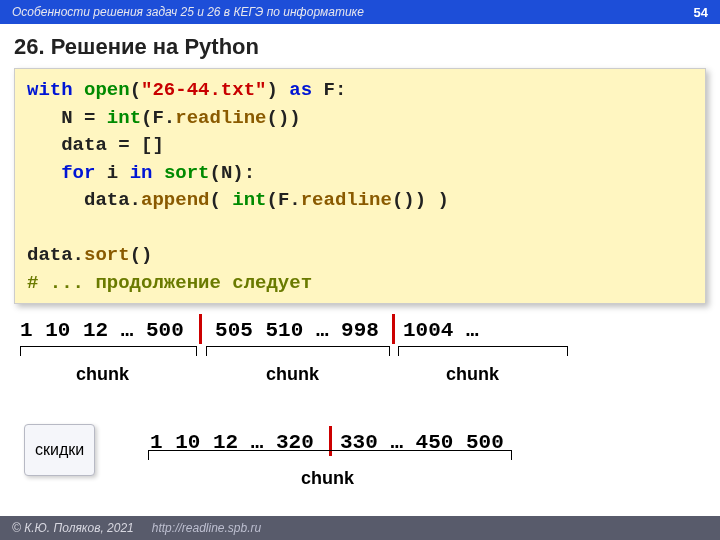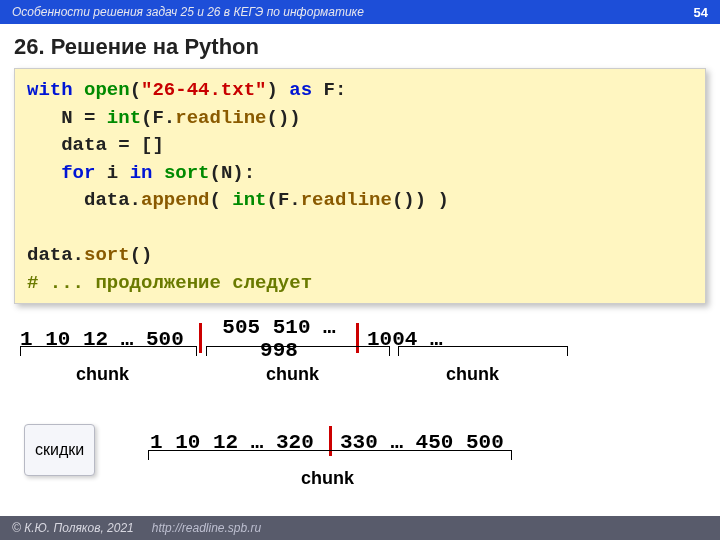--- a/index.html
+++ b/index.html
@@ -9,21 +9,21 @@
   .title { font-size: 22px; font-weight: bold; color: #222; padding: 10px 14px 8px; }
   .codebox { margin: 0 14px; background: #fff6c1; border: 1px solid #ccc; box-shadow: 3px 3px 6px rgba(0,0,0,0.25); font-family: "Courier New", monospace; font-size: 19px; font-weight: bold; line-height: 1.45; padding: 8px 12px 6px; color: #222; white-space: pre; }
   .k-blue  { color: #0015d4; }
   .k-green { color: #008a00; }
   .k-red   { color: #c80000; }
   .k-brown { color: #8a5a00; }
   .k-olive { color: #6a7a00; }
   .diagram { position: relative; margin: 12px 16px 0 16px; height: 100px; font-family: "Courier New", monospace; font-weight: bold; font-size: 21px; color: #000; }
   .diagram-row { position:absolute; top:0; left:0; right:0; display:flex; align-items:center; }
   .seg-a { width: 183px; text-align:left; padding-left:4px; }
-  .seg-b { width: 154px; text-align:center; }
+  .seg-b { width: 190px; text-align:center; }
   .seg-c { flex:1; text-align:left; padding-left:8px; }
   .vbar  { width: 3px; height: 30px; background: #c00; margin-top:-2px; }
   .bracket { position:absolute; border-top:1.5px solid #000; border-left:1.5px solid #000; border-right:1.5px solid #000; height:10px; }
   .chunklab { position:absolute; font-family: Arial, sans-serif; font-weight:bold; font-size:18px; color:#000; }
   .diagram2 { position: relative; margin: 4px 16px 0 16px; height: 90px; font-family: "Courier New", monospace; font-weight: bold; font-size: 21px; color: #000; }
   .skidki { display:inline-block; background:#f5f6fa; border:1px solid #b7b9c4; border-radius:4px; padding:16px 10px; font-family: Arial,sans-serif; font-size:16px; font-weight:normal; box-shadow: 2px 2px 4px rgba(0,0,0,0.2); }
   .footer { position:absolute; bottom:0; left:0; right:0; height:24px; background:#585b6b; color:#d7d7e0; font-style:italic; font-size:12px; padding:4px 12px; display:flex; gap:18px; align-items:center; }
   .footer .lnk { color:#bdbfd0; }
 </style>
 </head>

